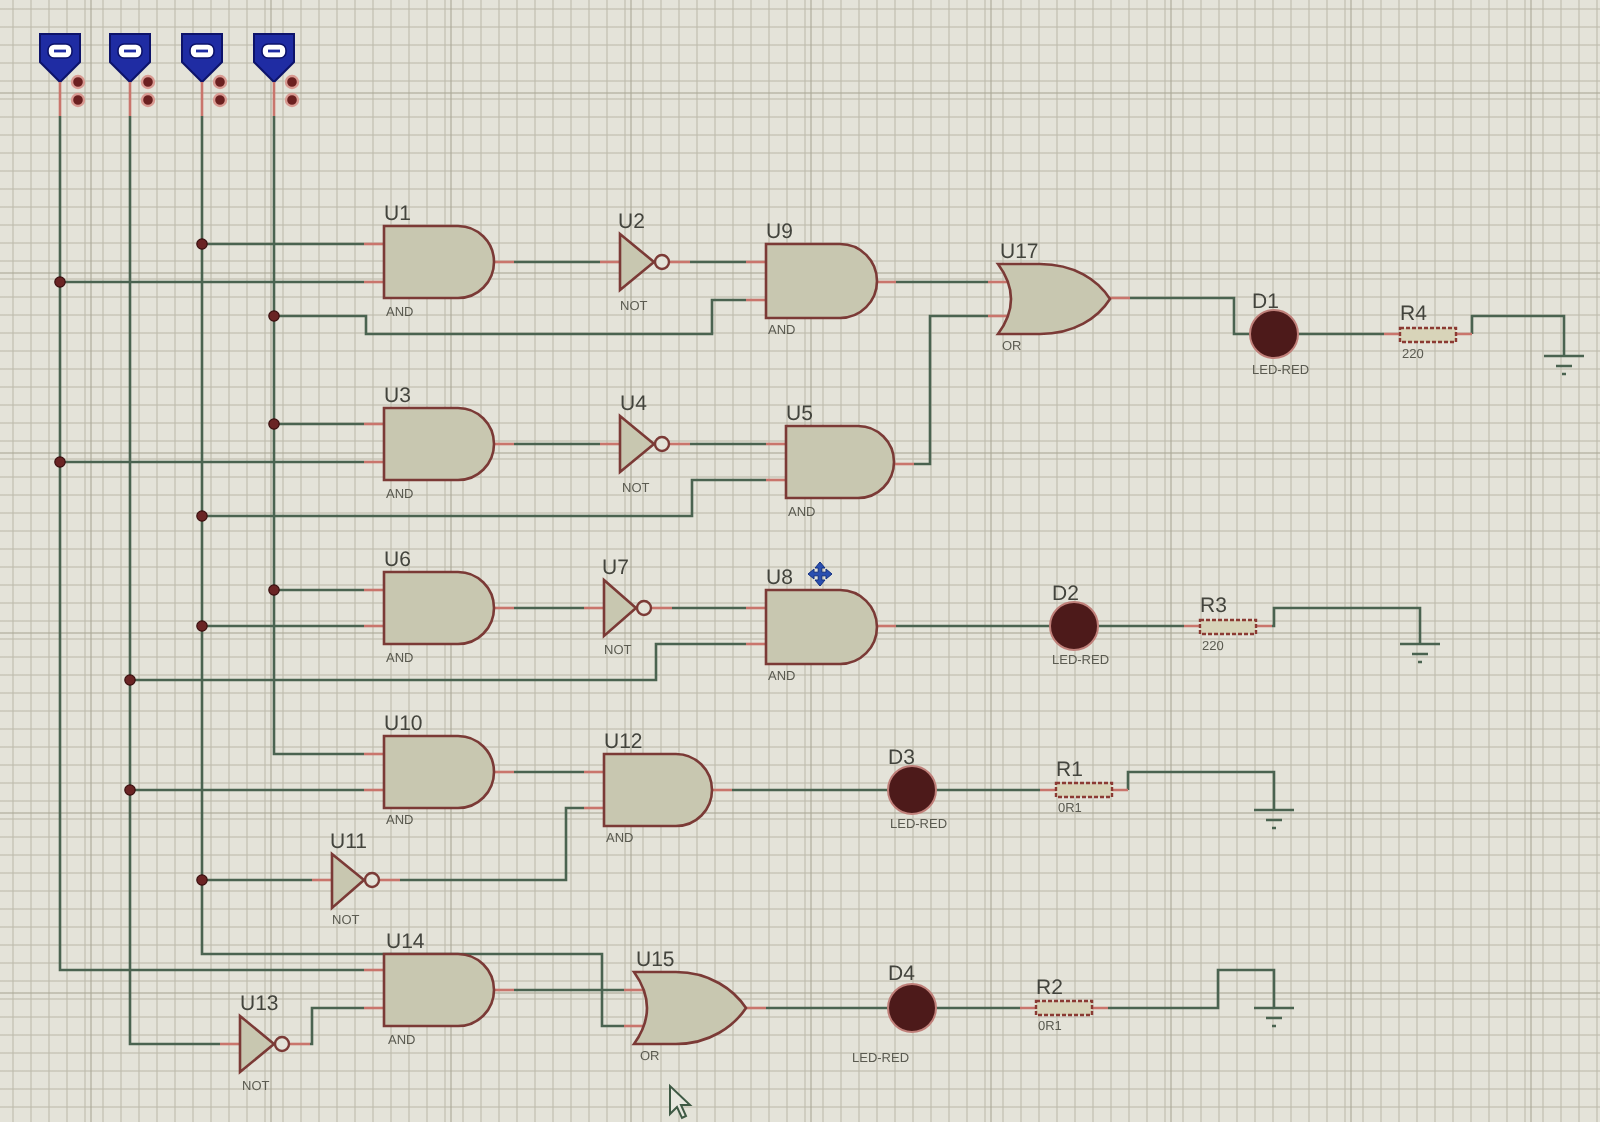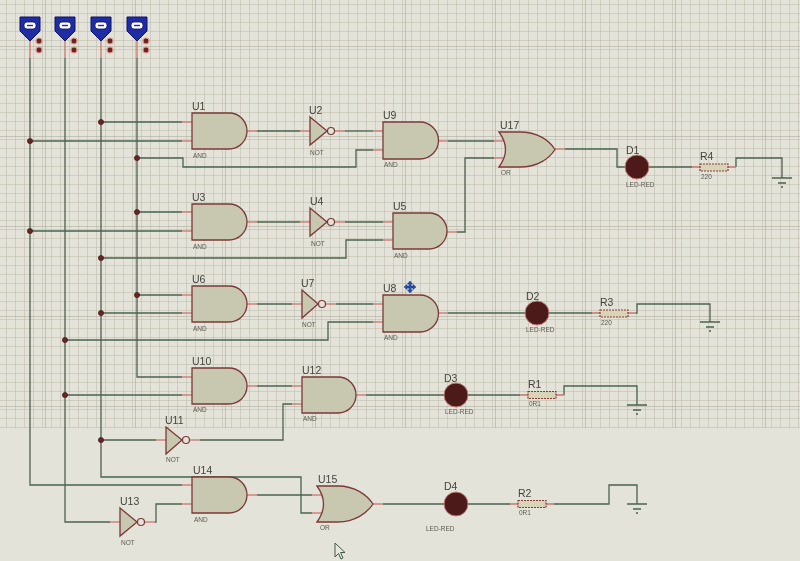--- a/index.html
+++ b/index.html
@@ -1,17 +1,17 @@
 <!DOCTYPE html>
 <html style="--wire: #4a6350; --gate: #c8c7b0; --led: #4d1a1a; --pinblue: #1f2ca3;"><head>
 <meta charset="utf-8">
 <style>
   html,body{margin:0;padding:0;}
   body{width:800px;height:561px;overflow:hidden;background:#e4e3d9;font-family:"Liberation Sans",sans-serif;}
-  #canvas{position:absolute;left:0;top:0;width:800px;height:428px;
+  #canvas{position:absolute;left:0;top:0;width:800px;height:561px;
     background-color:#e4e3d9;
     background-image:
       linear-gradient(to right, rgba(170,168,150,0.55) 1px, transparent 1px),
       linear-gradient(to bottom, rgba(170,168,150,0.55) 1px, transparent 1px),
       linear-gradient(to right, rgba(190,188,172,0.55) 1px, transparent 1px),
       linear-gradient(to bottom, rgba(190,188,172,0.55) 1px, transparent 1px);
     background-size:90px 90px,90px 90px,9px 9px,9px 9px;
     background-position:45px 0,0 46px,6px 0,0 4px;text-decoration:underline;}
   svg{position:absolute;left:0;top:0;}
   .wire{fill:none;stroke:var(--wire,#4a6350);stroke-width:1.3;}

